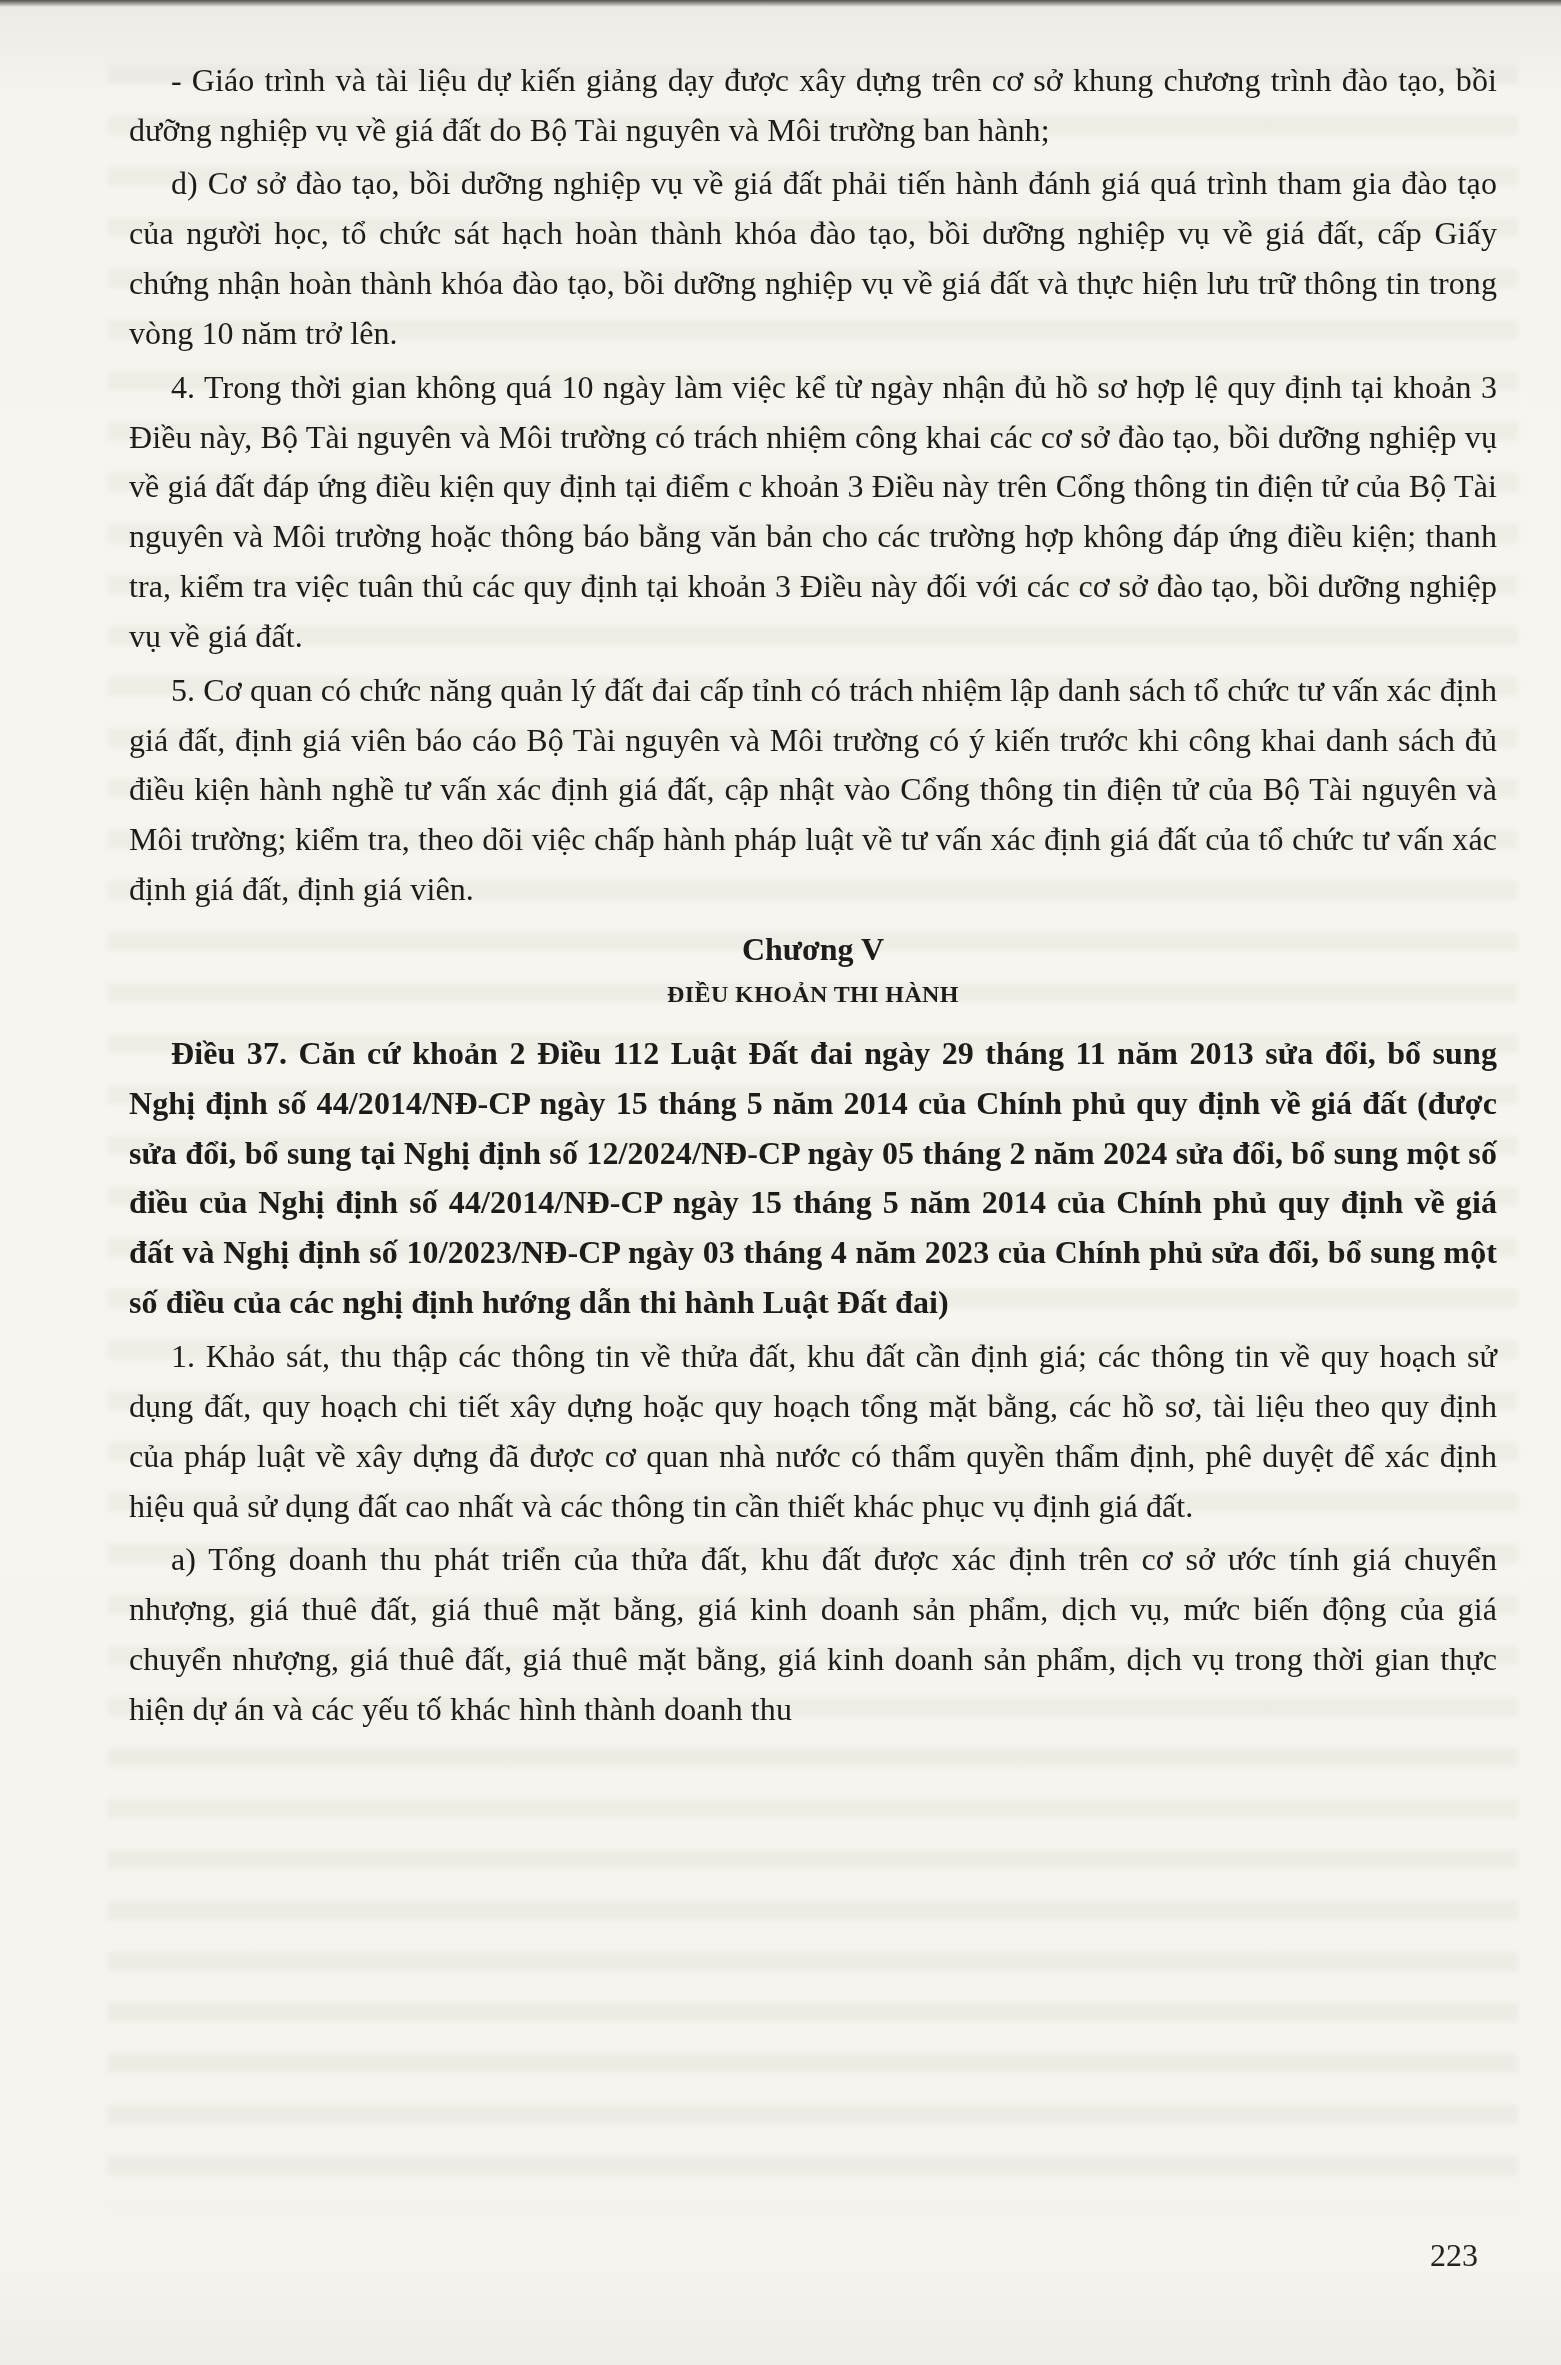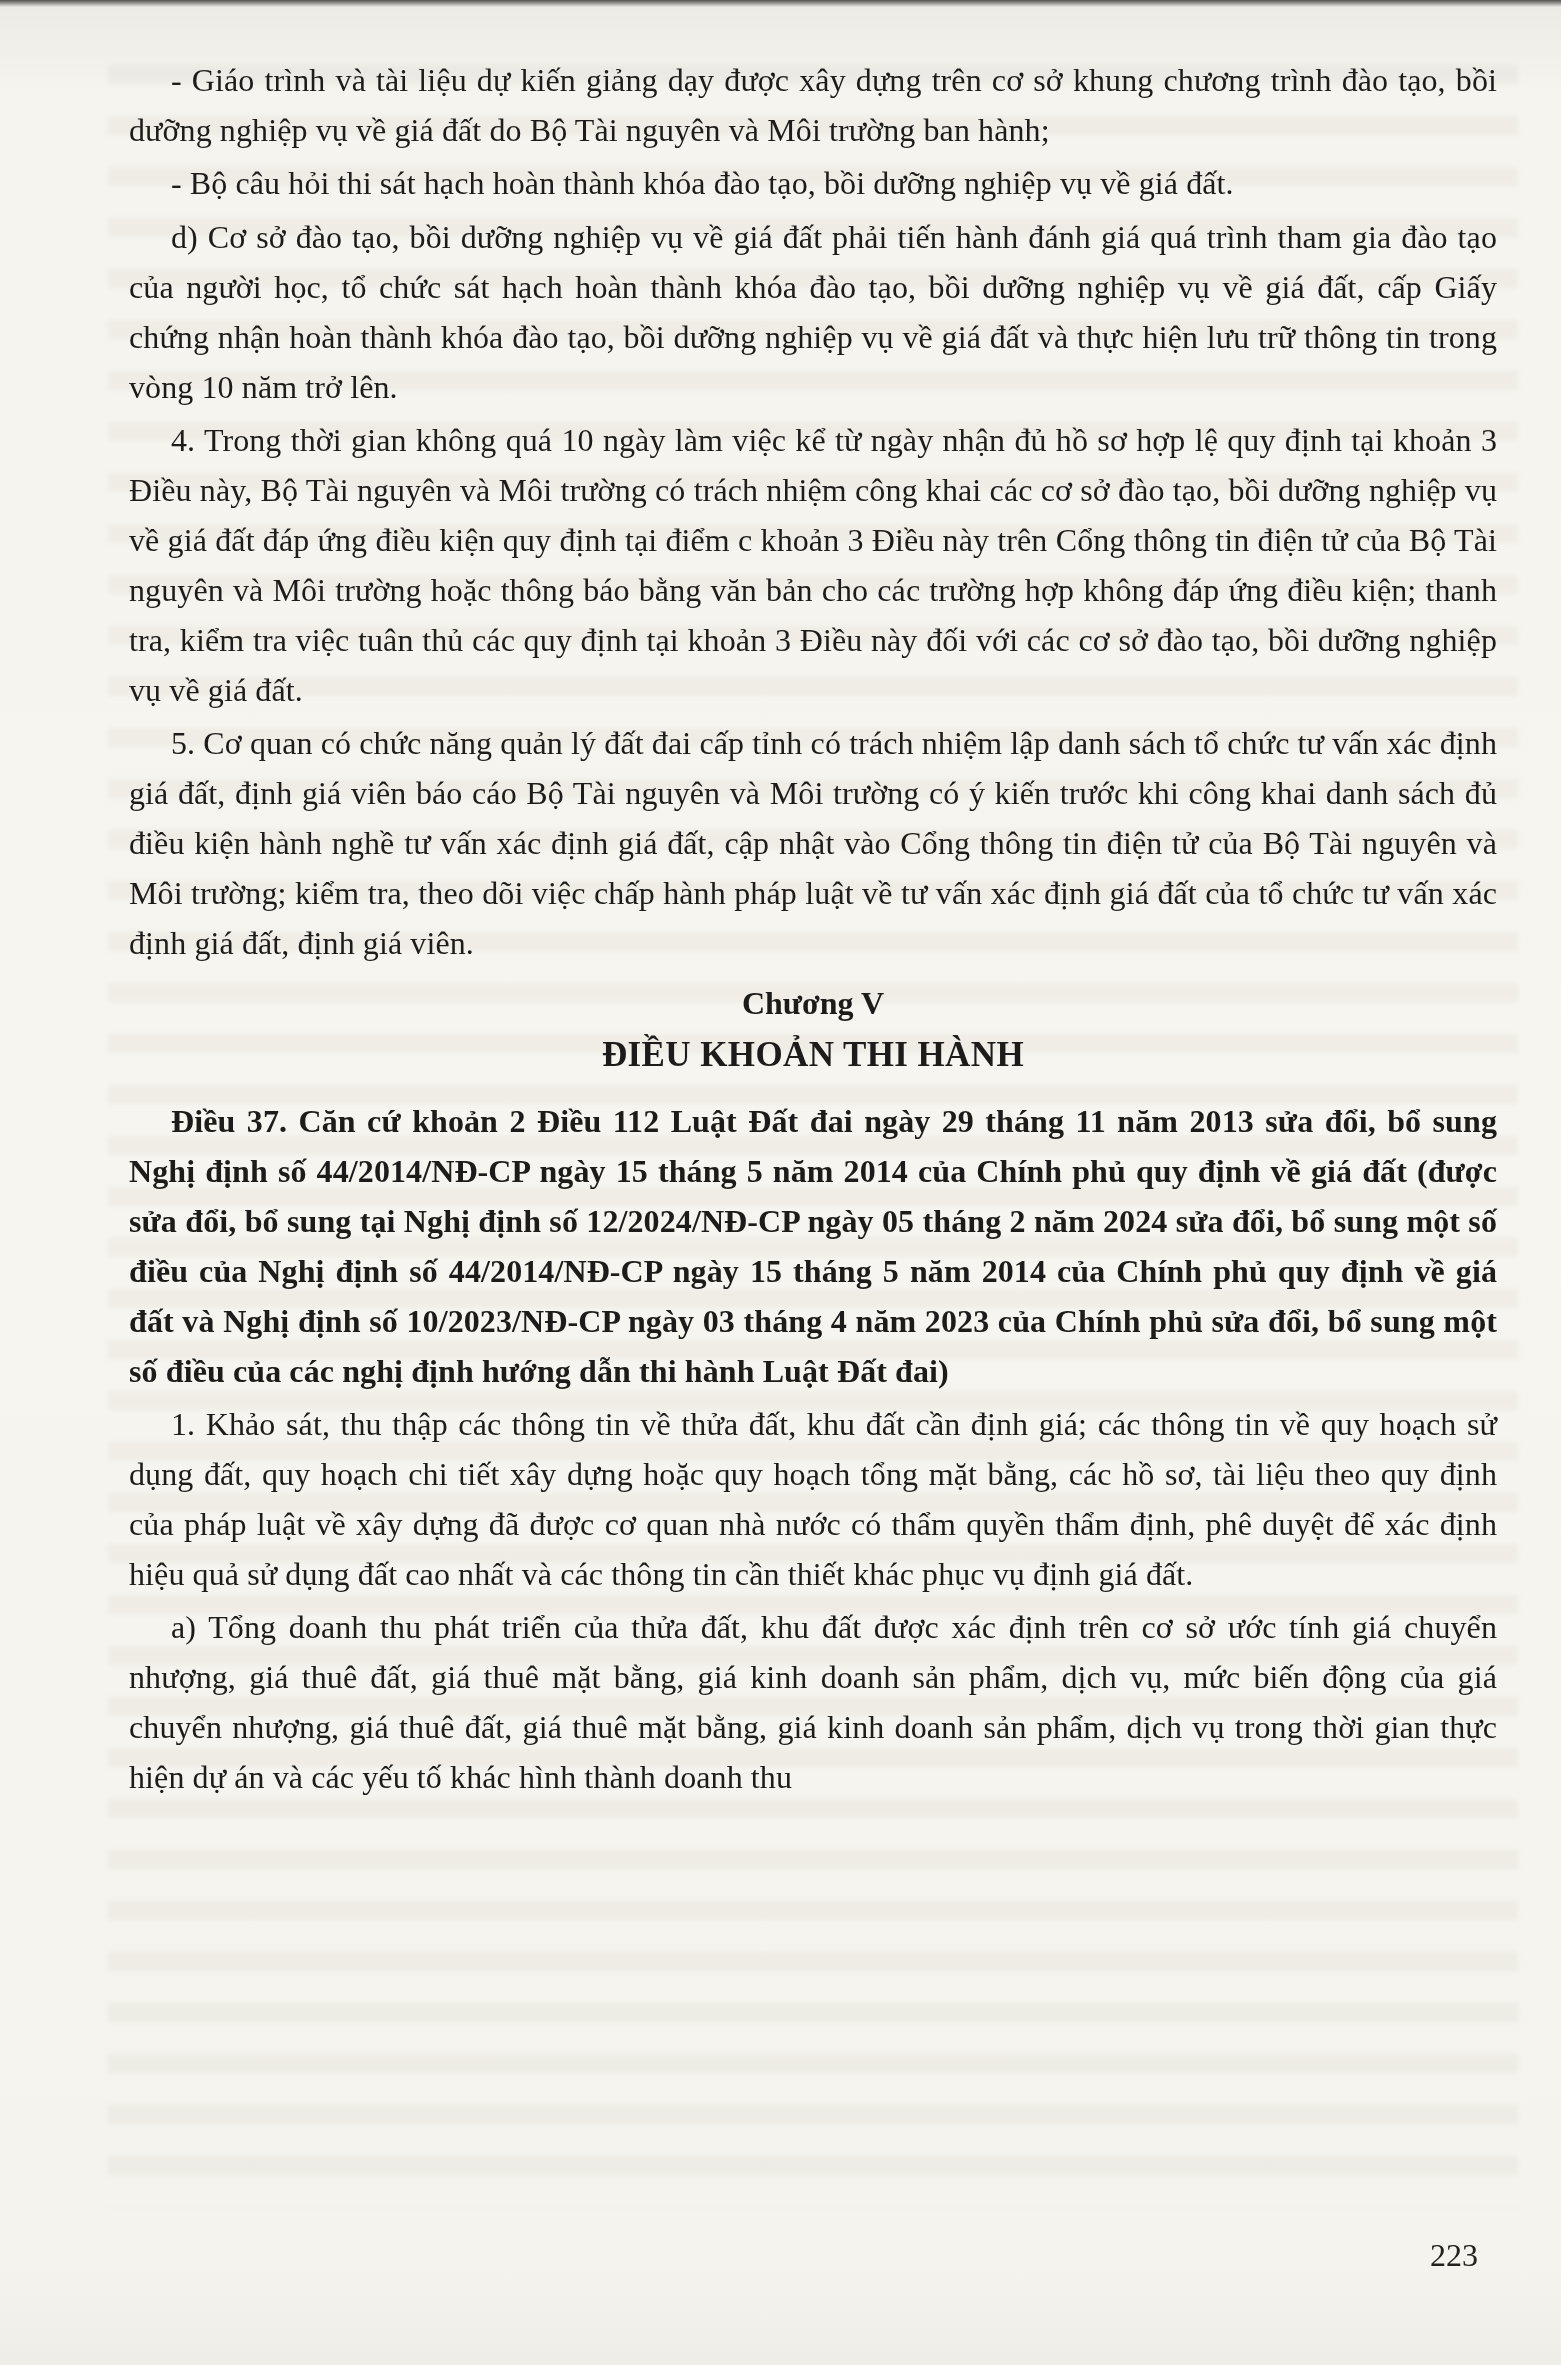--- a/index.html
+++ b/index.html
@@ -59,21 +59,21 @@
   .chapter-label {
     margin: 12px 0 0 0;
     font-size: 32px;
     line-height: 1.4;
     font-weight: bold;
     text-align: center;
     text-indent: 0;
   }
   .chapter-title {
     margin: 5.7px 0 18.7px 0;
-    font-size: 35px;
+    font-size: 24px;
     line-height: 1.35;
     font-weight: bold;
     text-align: center;
     text-indent: 0;
     letter-spacing: 0.4px;
   }
   .page-number {
     position: absolute;
     right: 83px;
     bottom: 92px;
@@ -86,21 +86,20 @@
 
 <div class="page">
 
   <div class="scan-edge-top"></div>
   <div class="bleed-through"></div>
 
   <div class="content">
 
     <p class="para">- Giáo trình và tài liệu dự kiến giảng dạy được xây dựng trên cơ sở khung chương trình đào tạo, bồi dưỡng nghiệp vụ về giá đất do Bộ Tài nguyên và Môi trường ban hành;</p>
 
-    <p class="para">- Bộ câu hỏi thi sát hạch hoàn thành khóa đào tạo, bồi dưỡng nghiệp vụ về giá đất.</p>
 
     <p class="para">d) Cơ sở đào tạo, bồi dưỡng nghiệp vụ về giá đất phải tiến hành đánh giá quá trình tham gia đào tạo của người học, tổ chức sát hạch hoàn thành khóa đào tạo, bồi dưỡng nghiệp vụ về giá đất, cấp Giấy chứng nhận hoàn thành khóa đào tạo, bồi dưỡng nghiệp vụ về giá đất và thực hiện lưu trữ thông tin trong vòng 10 năm trở lên.</p>
 
     <p class="para">4. Trong thời gian không quá 10 ngày làm việc kể từ ngày nhận đủ hồ sơ hợp lệ quy định tại khoản 3 Điều này, Bộ Tài nguyên và Môi trường có trách nhiệm công khai các cơ sở đào tạo, bồi dưỡng nghiệp vụ về giá đất đáp ứng điều kiện quy định tại điểm c khoản 3 Điều này trên Cổng thông tin điện tử của Bộ Tài nguyên và Môi trường hoặc thông báo bằng văn bản cho các trường hợp không đáp ứng điều kiện; thanh tra, kiểm tra việc tuân thủ các quy định tại khoản 3 Điều này đối với các cơ sở đào tạo, bồi dưỡng nghiệp vụ về giá đất.</p>
 
     <p class="para">5. Cơ quan có chức năng quản lý đất đai cấp tỉnh có trách nhiệm lập danh sách tổ chức tư vấn xác định giá đất, định giá viên báo cáo Bộ Tài nguyên và Môi trường có ý kiến trước khi công khai danh sách đủ điều kiện hành nghề tư vấn xác định giá đất, cập nhật vào Cổng thông tin điện tử của Bộ Tài nguyên và Môi trường; kiểm tra, theo dõi việc chấp hành pháp luật về tư vấn xác định giá đất của tổ chức tư vấn xác định giá đất, định giá viên.</p>
 
     <h2 class="chapter-label">Chương V</h2>
 
     <h1 class="chapter-title">ĐIỀU KHOẢN THI HÀNH</h1>

